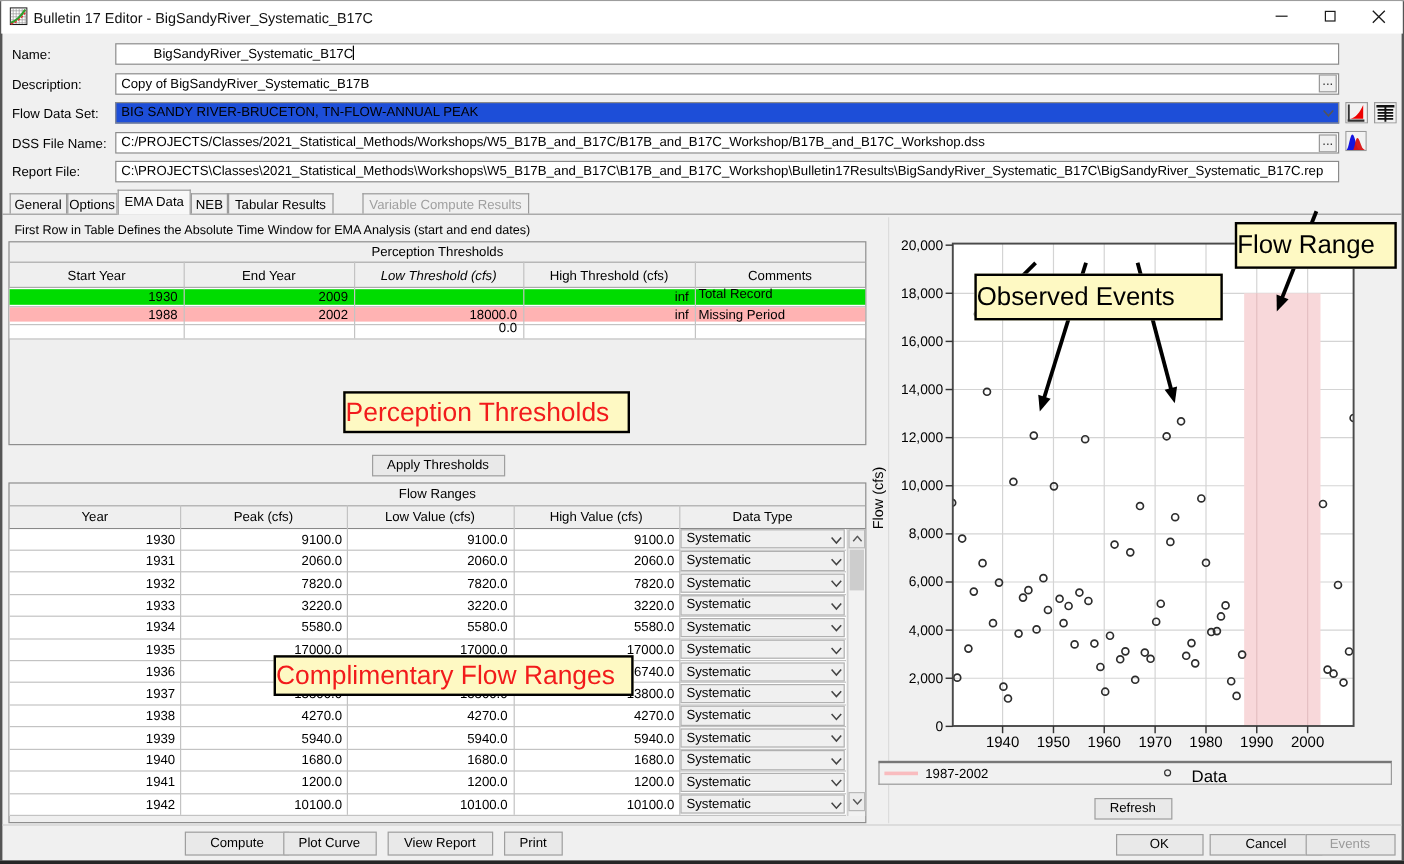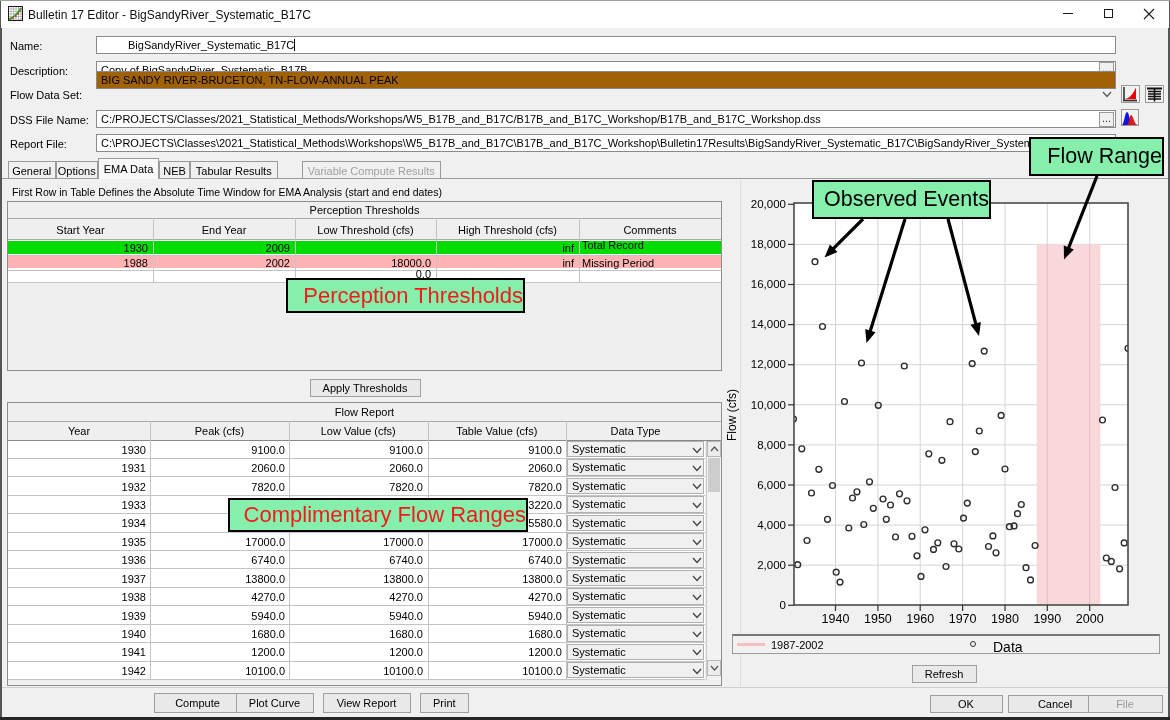--- a/index.html
+++ b/index.html
@@ -2,21 +2,21 @@
 <html><head><meta charset="utf-8"><style>
 *{margin:0;padding:0;box-sizing:border-box;}
 html,body{width:1170px;height:720px;overflow:hidden;}
 body{font-family:"Liberation Sans",sans-serif;background:#f0f0f0;position:relative;}
 .abs{position:absolute;}
 .lbl{position:absolute;left:10px;font-size:11px;color:#000;}
 .field{position:absolute;left:96px;width:1020px;height:18px;background:#fff;border:1px solid #8a8a8a;font-size:11px;line-height:16px;padding-left:4px;white-space:nowrap;overflow:hidden;}
 .dots{position:absolute;width:15px;height:15px;background:#f0f0f0;border:1px solid #9a9a9a;font-size:11px;text-align:center;line-height:11px;color:#333;}
 .btn{position:absolute;background:#e9e9e9;border:1px solid #9f9f9f;font-size:11px;color:#000;text-align:center;}
 .tab{position:absolute;top:161px;height:17px;background:#f0f0f0;border:1px solid #9a9a9a;border-bottom:none;font-size:11px;text-align:center;padding-top:2.5px;white-space:nowrap;}
-.callout{position:absolute;background:#86efac;border:2px solid #000;text-align:right;white-space:nowrap;}
+.callout{position:absolute;background:#fef9c3;border:2px solid #000;text-align:left;white-space:nowrap;margin-top:48px;}
 .hd{position:absolute;font-size:11px;text-align:center;overflow:hidden;white-space:nowrap;}
 .num{position:absolute;font-size:11px;text-align:right;white-space:nowrap;}
 .txt{position:absolute;font-size:11px;white-space:nowrap;}
 .vline{position:absolute;width:1px;background:#c3c3c3;}
 .hline{position:absolute;height:1px;background:#c3c3c3;}
 </style></head><body>
 <div class="abs" style="left:0;top:0;width:1170px;height:1px;background:#9d9d9d;"></div>
 <div class="abs" style="left:0;top:1px;width:2px;height:716px;background:#555;"></div>
 <div class="abs" style="left:1168px;top:1px;width:2px;height:716px;background:#555;"></div>
 <div class="abs" style="left:0;top:717px;width:1170px;height:3px;background:#262626;"></div>
@@ -45,21 +45,21 @@
 <path d="M1,1 L11,11 M11,1 L1,11" stroke="#1a1a1a" stroke-width="1.1"></path>
   </svg>
 <div class="lbl" style="top:40px;">Name:</div>
 <div class="lbl" style="top:64.5px;">Description:</div>
 <div class="lbl" style="top:88.5px;">Flow Data Set:</div>
 <div class="lbl" style="top:113.5px;">DSS File Name:</div>
 <div class="lbl" style="top:137.5px;">Report File:</div>
 <div class="field" style="top:36px;padding-left:31px;">BigSandyRiver_Systematic_B17C<span style="display:inline-block;width:1px;height:12px;background:#000;vertical-align:-2px;"></span></div>
 <div class="field" style="top:60.5px;">Copy of BigSandyRiver_Systematic_B17B</div>
 <div class="dots" style="left:1099px;top:62px;">...</div>
-<div class="field" style="top:71px;background:#a16207;">BIG SANDY RIVER-BRUCETON, TN-FLOW-ANNUAL PEAK</div>
+<div class="field" style="top:85px;background:#1d4ed8;">BIG SANDY RIVER-BRUCETON, TN-FLOW-ANNUAL PEAK</div>
 <svg class="abs" style="left:1102px;top:91px;" width="10" height="7" viewBox="0 0 10 7">
     <path d="M1,1 L5,5.5 L9,1" fill="none" stroke="#555" stroke-width="1.2"></path>
   </svg>
 <div class="field" style="top:110px;">C:/PROJECTS/Classes/2021_Statistical_Methods/Workshops/W5_B17B_and_B17C/B17B_and_B17C_Workshop/B17B_and_B17C_Workshop.dss</div>
 <div class="dots" style="left:1099px;top:111.5px;">...</div>
 <div class="field" style="top:133.5px;">C:\PROJECTS\Classes\2021_Statistical_Methods\Workshops\W5_B17B_and_B17C\B17B_and_B17C_Workshop\Bulletin17Results\BigSandyRiver_Systematic_B17C\BigSandyRiver_Systematic_B17C.rep</div>
 <svg class="abs" style="left:1121px;top:85px;" width="19" height="18" viewBox="0 0 19 18">
 <rect x="0.5" y="0.5" width="18" height="17" fill="#f2f2f2" stroke="#9a9a9a"></rect>
 <path d="M3,15 L3,2" stroke="#333" stroke-width="1.6"></path>
 <path d="M2,15.5 L16,15.5" stroke="#333" stroke-width="1.8"></path>
@@ -82,21 +82,21 @@
 <div class="tab" style="left:190px;width:87.5px;color:#000;">Tabular Results</div>
 <div class="tab" style="left:277.5px;width:139.5px;color:#9f9f9f;margin-left:24px;">Variable Compute Results</div>
 <div class="abs" style="left:2px;top:177.5px;width:1166px;height:1px;background:#9a9a9a;"></div>
 <div class="tab" style="left:98px;top:158px;width:61px;height:20.5px;background:#f8f8f8;z-index:3;padding-top:4px;">EMA Data</div>
 <div class="txt" style="left:12px;top:186px;font-size:10.5px;">First Row in Table Defines the Absolute Time Window for EMA Analysis (start and end dates)</div>
 <div class="abs" style="left:7px;top:201px;width:715px;height:170px;border:1px solid #8e8e8e;background:#efefef;"></div>
 <div class="hd" style="left:8px;top:204px;width:713px;">Perception Thresholds</div>
 <div class="abs" style="left:8px;top:218px;width:713px;height:1px;background:#aaa;"></div>
 <div class="hd" style="left:8px;top:224px;width:145px;">Start Year</div>
 <div class="hd" style="left:153px;top:224px;width:142px;">End Year</div>
-<div class="hd" style="left:295px;top:224px;width:141px;">Low Threshold (cfs)</div>
+<div class="hd" style="left:295px;top:224px;width:141px;font-style:italic;">Low Threshold (cfs)</div>
 <div class="hd" style="left:436px;top:224px;width:143px;">High Threshold (cfs)</div>
 <div class="hd" style="left:579px;top:224px;width:142px;">Comments</div>
 <div class="abs" style="left:8px;top:239px;width:713px;height:1px;background:#aaa;"></div>
 <div class="abs" style="left:8px;top:240px;width:713px;height:42px;background:#fff;"></div>
 <div class="abs" style="left:8px;top:240.5px;width:713px;height:13px;background:#00dc00;"></div>
 <div class="abs" style="left:8px;top:255.5px;width:713px;height:12.5px;background:#ffb3b3;"></div>
 <div class="hline" style="left:8px;top:254.5px;width:713px;"></div>
 <div class="hline" style="left:8px;top:269.5px;width:713px;"></div>
 <div class="hline" style="left:8px;top:282px;width:713px;"></div>
 <div class="vline" style="left:153px;top:218px;height:64px;"></div>
@@ -109,26 +109,26 @@
 <div class="num" style="top:241.5px;left:0;width:574px;">inf</div>
 <div class="txt" style="top:239px;left:582px;">Total Record</div>
 <div class="num" style="top:256.5px;left:0;width:148px;">1988</div>
 <div class="num" style="top:256.5px;left:0;width:290px;">2002</div>
 <div class="num" style="top:256.5px;left:0;width:431px;">18000.0</div>
 <div class="num" style="top:256.5px;left:0;width:574px;">inf</div>
 <div class="txt" style="top:256.5px;left:582px;">Missing Period</div>
 <div class="callout" style="left:286px;top:278px;width:239px;height:35px;font-size:22px;line-height:31px;color:#f21b1b;">Perception Thresholds</div>
 <div class="btn" style="left:309.5px;top:379px;width:111px;height:18px;line-height:16.5px;font-size:11px;">Apply Thresholds</div>
 <div class="abs" style="left:7px;top:402px;width:715px;height:284px;border:1px solid #8e8e8e;background:#efefef;"></div>
-<div class="hd" style="left:8px;top:406px;width:713px;">Flow Report</div>
+<div class="hd" style="left:8px;top:406px;width:713px;">Flow Ranges</div>
 <div class="abs" style="left:8px;top:420.5px;width:713px;height:1px;background:#aaa;"></div>
 <div class="hd" style="left:8px;top:425px;width:142px;">Year</div>
 <div class="hd" style="left:150px;top:425px;width:139px;">Peak (cfs)</div>
 <div class="hd" style="left:289px;top:425px;width:138.5px;">Low Value (cfs)</div>
-<div class="hd" style="left:427.5px;top:425px;width:138.5px;">Table Value (cfs)</div>
+<div class="hd" style="left:427.5px;top:425px;width:138.5px;">High Value (cfs)</div>
 <div class="hd" style="left:566px;top:425px;width:139px;">Data Type</div>
 <div class="abs" style="left:8px;top:439.5px;width:713px;height:1px;background:#888;"></div>
 <div class="abs" style="left:8px;top:440.5px;width:697px;height:239.5px;background:#fff;"></div>
 <div class="vline" style="left:150px;top:420.5px;height:258.5px;"></div>
 <div class="vline" style="left:289px;top:420.5px;height:258.5px;"></div>
 <div class="vline" style="left:427.5px;top:420.5px;height:258.5px;"></div>
 <div class="vline" style="left:566px;top:420.5px;height:258.5px;"></div>
 <div class="hline" style="left:8px;top:457.9px;width:697px;"></div>
 <div class="num" style="top:443.7px;left:0;width:146px;">1930</div>
 <div class="num" style="top:443.7px;left:0;width:285px;">9100.0</div>
@@ -402,14 +402,14 @@
 </svg>
 <div class="abs" style="left:732px;top:634px;width:428px;height:19.5px;border:1px solid #9a9a9a;border-top:2px solid #777;background:#f1f1f1;"></div>
 <div class="abs" style="left:737px;top:642.5px;width:28px;height:3px;background:#f9bcbf;"></div>
 <div class="txt" style="left:771px;top:638.5px;font-size:11px;">1987-2002</div>
 <div class="abs" style="left:969.5px;top:640.5px;width:6px;height:6px;border:1.5px solid #333;border-radius:50%;"></div>
 <div class="txt" style="left:993px;top:638.5px;font-size:14px;">Data</div>
 <div class="btn" style="left:911.5px;top:665px;width:65px;height:18px;line-height:16.5px;">Refresh</div>
 <div class="abs" style="left:2px;top:687px;width:1166px;height:1px;background:#cfcfcf;"></div>
 <div class="btn" style="left:929.5px;top:694.5px;width:73px;height:18px;line-height:16.5px;">OK</div>
 <div class="btn" style="left:1008px;top:694.5px;width:94px;height:18px;line-height:16.5px;">Cancel</div>
-<div class="btn" style="left:1087.5px;top:694.5px;width:75px;height:18px;line-height:16.5px;color:#9b9b9b;">File</div>
-<div class="callout" style="left:812px;top:180px;width:179px;height:38.5px;font-size:21.5px;line-height:34px;color:#000;">Observed Events</div>
+<div class="btn" style="left:1087.5px;top:694.5px;width:75px;height:18px;line-height:16.5px;color:#9b9b9b;">Events</div>
+<div class="callout" style="left:812px;top:180px;width:207px;height:38.5px;font-size:21.5px;line-height:34px;color:#000;">Observed Events</div>
 <div class="callout" style="left:1029px;top:137px;width:135px;height:38.5px;font-size:21.5px;line-height:34px;color:#000;">Flow Range</div>
 </body></html>

